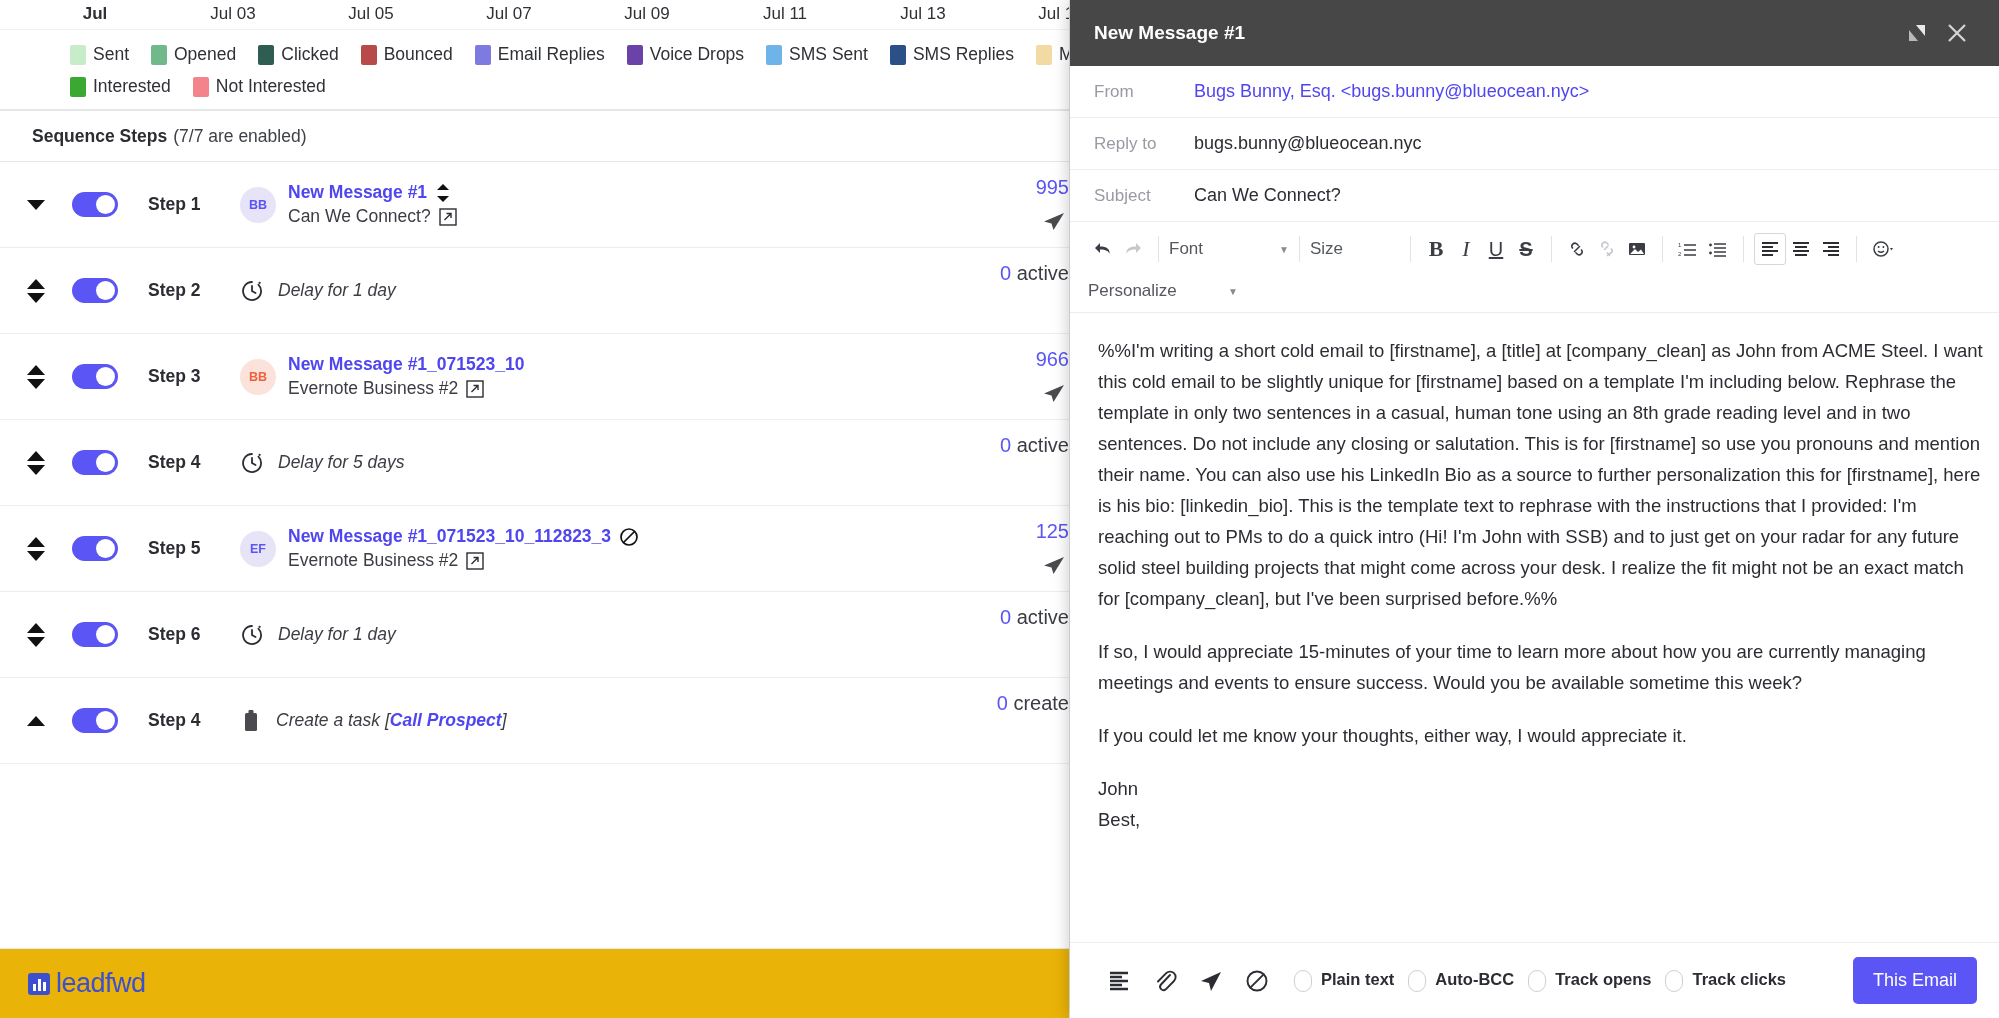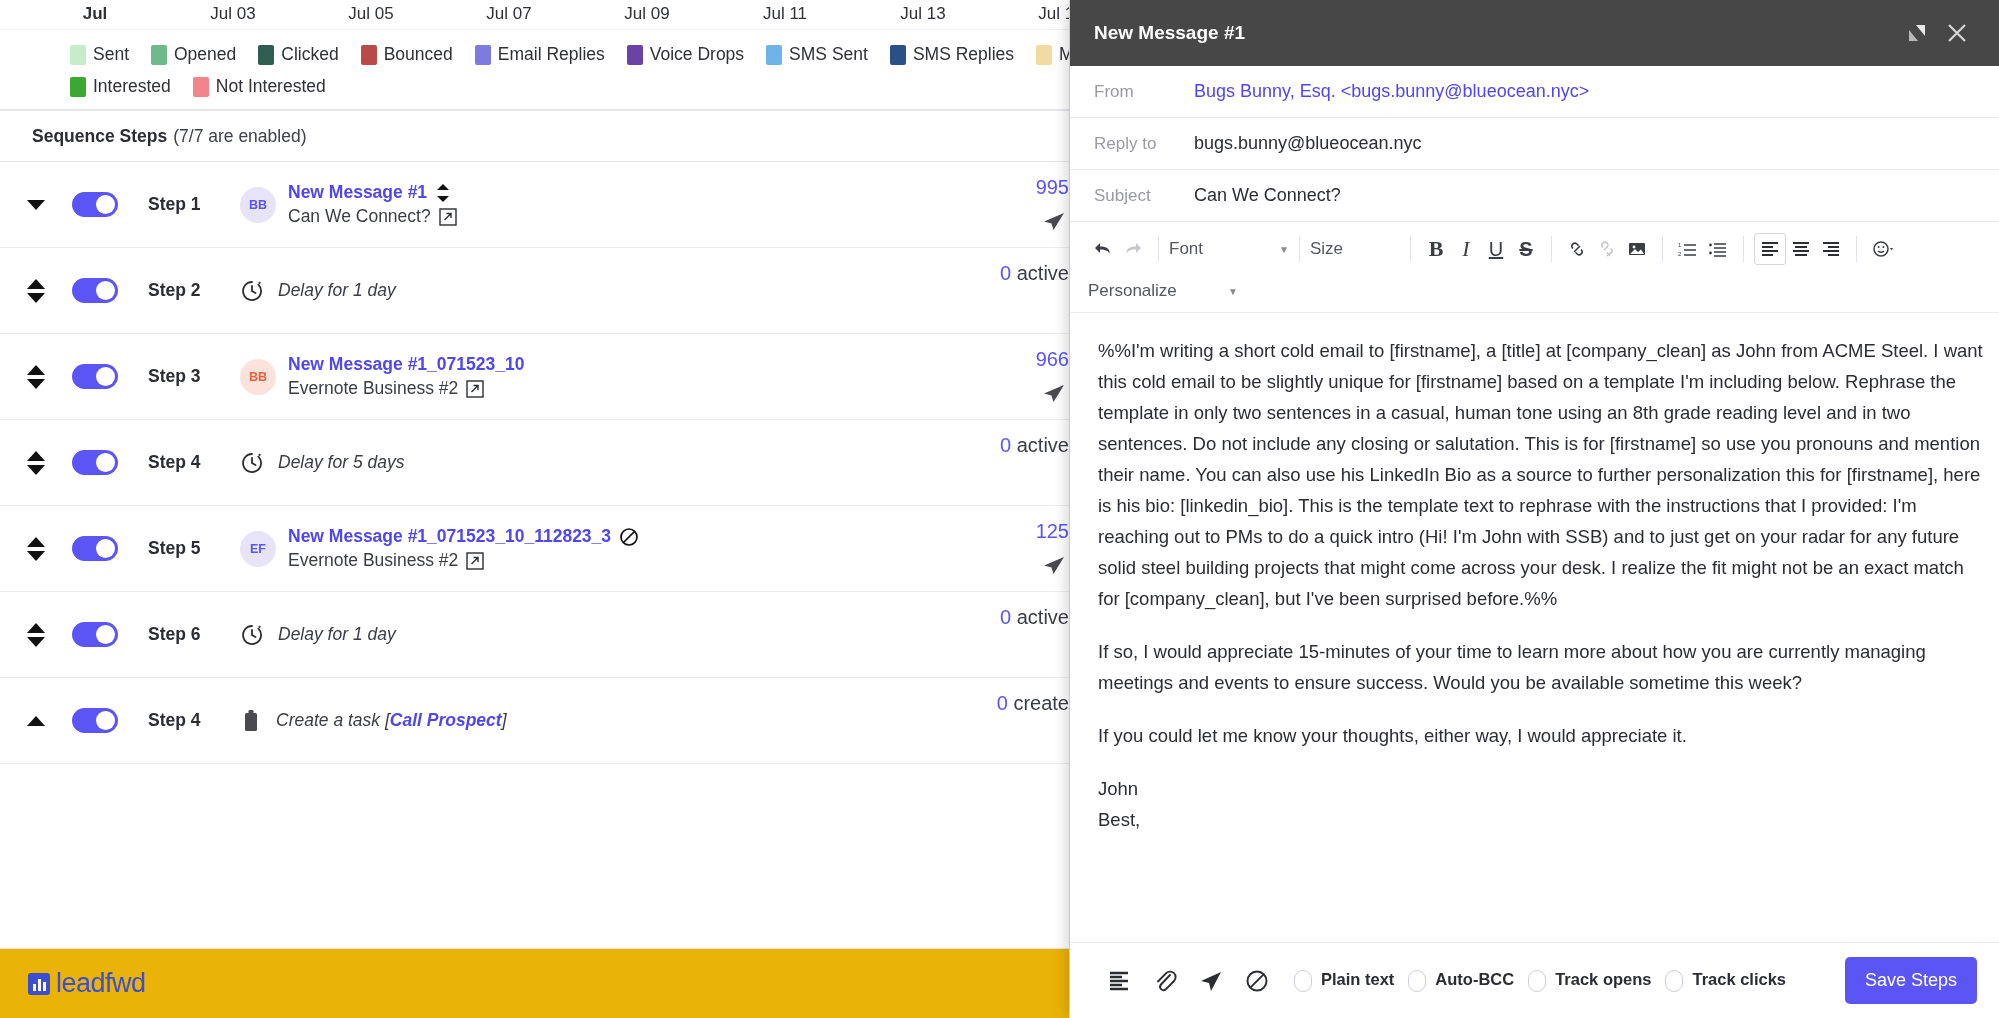--- a/index.html
+++ b/index.html
@@ -720,17 +720,17 @@
           <div class="chk">
             <span class="box"></span>
             <span class="lbl">Track opens</span>
           </div>
           <div class="chk">
             <span class="box"></span>
             <span class="lbl">Track clicks</span>
           </div>
         </div>
 
-      <button class="save-btn">Save Steps</button>
+      <button class="save-btn">This Email</button>
     </div>
 
   </div>
 </div>
 
 </body></html>

